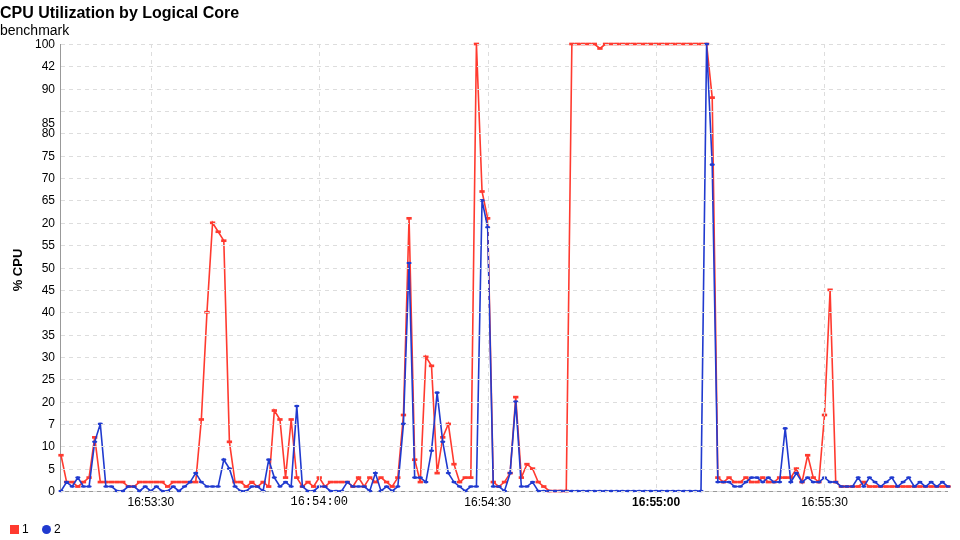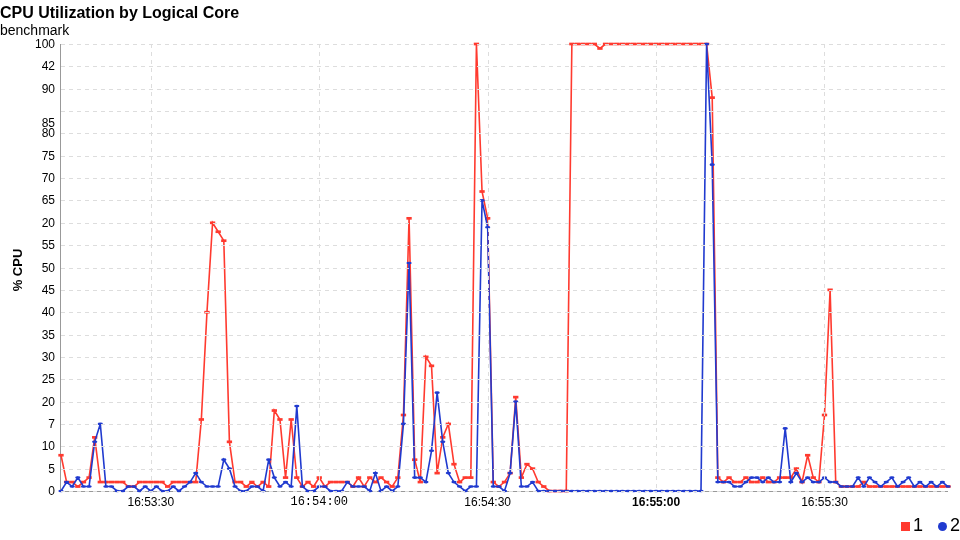--- a/index.html
+++ b/index.html
@@ -7,21 +7,21 @@
   .title{position:absolute;left:0;right:0;text-align:left;font-weight:700}
   #title{top:4px;font-size:16px}
   #subtitle{top:22px;font-size:14px;font-weight:400}
   #ylabel{position:absolute;left:-4px;top:50%;transform:translateY(-50%) rotate(-90deg);transform-origin:center;font-weight:700;font-size:13px}
   #plot{position:absolute;left:60px;top:44px;right:12px;bottom:48px;border:1px solid #999;border-top:none;border-right:none}
   .gridline{position:absolute;background:repeating-linear-gradient(to right,#ddd 0 4px,transparent 4px 8px);height:1px;left:0;right:0}
   .vgridline{position:absolute;background:repeating-linear-gradient(to bottom,#ddd 0 4px,transparent 4px 8px);width:1px;top:0;bottom:0}
   .ytick{position:absolute;right:100%;padding-right:6px;font-size:12px;transform:translateY(-50%);white-space:nowrap}
   .xtick{position:absolute;top:100%;padding-top:4px;font-size:12px;transform:translateX(-50%);white-space:nowrap}
   svg.lines{position:absolute;inset:0;width:100%;height:100%;overflow:visible}
-  #legend{position:absolute;left:0;right:0;bottom:4px;text-align:right;font-size:18px}
+  #legend{position:absolute;left:0;right:0;bottom:4px;text-align:left;font-size:12px}
   .sw{display:inline-block;width:9px;height:9px;vertical-align:middle;margin:0 3px 0 10px}
   .sw.s1{background:#ff3a2f}
   .sw.s2{background:#203acf;border-radius:50%}
 </style>
 </head>
 <body>
 <div id="wrap">
   <div id="title" class="title">CPU Utilization by Logical Core</div>
   <div id="subtitle" class="title">benchmark</div>
   <div id="ylabel">% CPU</div>

